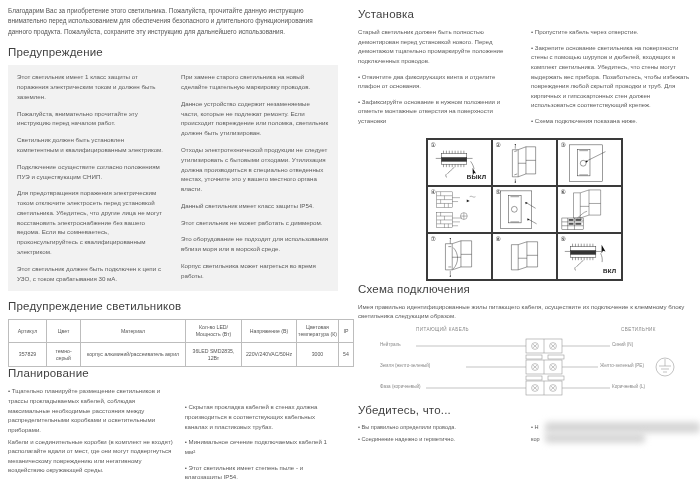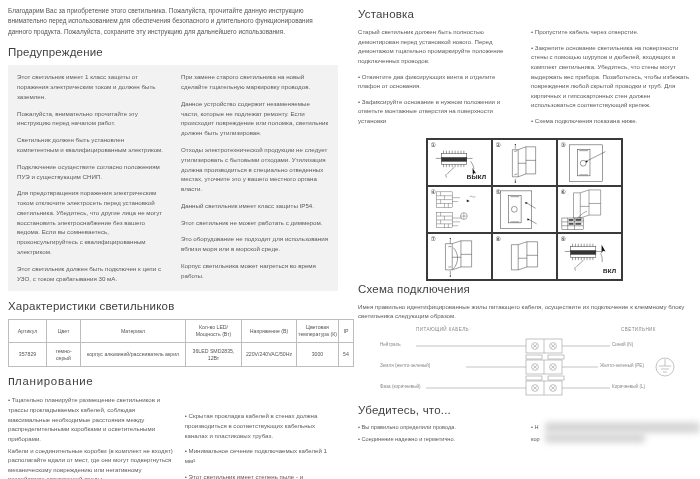--- a/index.html
+++ b/index.html
@@ -14,21 +14,21 @@
   .page{position:absolute;inset:0;display:flex;}
   .col-left{width:350px;padding:6px 10px 15px 6px;box-sizing:border-box;position:relative;}
   .col-right{width:350px;padding:6px 8px 0 6px;box-sizing:border-box;position:relative;}
 
   .intro{font-size:6.4px;line-height:1.62;color:#555;letter-spacing:.02px;margin:0 4px 0 2px;}
 
   h2.section{
     font-size:11.5px;font-weight:400;color:#3f3f3f;
     margin:9px 0 7px 2px;letter-spacing:.2px;
   }
-  h2.section.tight{margin-top:8px;font-family:Liberation Mono, monospace;}
+  h2.section.tight{margin-top:0;}
 
   .warn-box{
     background:#f2f2f2;
     padding:7px 9px 8px 9px;
     display:flex;gap:16px;
     margin:0 2px;
   }
   .warn-col{width:50%;}
   .warn-col p{
     margin:0 0 7px 0;
@@ -129,21 +129,21 @@
         <p>При замене старого светильника на новый сделайте тщательную маркировку проводов.</p>
         <p>Данное устройство содержит незаменяемые части, которые не подлежат ремонту. Если происходит повреждение или поломка, светильник должен быть утилизирован.</p>
         <p>Отходы электротехнической продукции не следует утилизировать с бытовыми отходами. Утилизация должна производиться в специально отведенных местах, уточните это у вашего местного органа власти.</p>
         <p>Данный светильник имеет класс защиты IP54.</p>
         <p>Этот светильник не может работать с диммером.</p>
         <p>Это оборудование не подходит для использования вблизи моря или в морской среде.</p>
         <p>Корпус светильника может нагреться во время работы.</p>
       </div>
     </div>
 
-    <h2 class="section">Характеристики светильников</h2>
+    <h2 class="section">Предупреждение светильников</h2>
 
     <table class="spec">
       <colgroup>
         <col class="c1">
           <col class="c2">
           <col class="c3">
           <col class="c4">
           <col class="c5">
           <col class="c6">
           <col class="c7">

